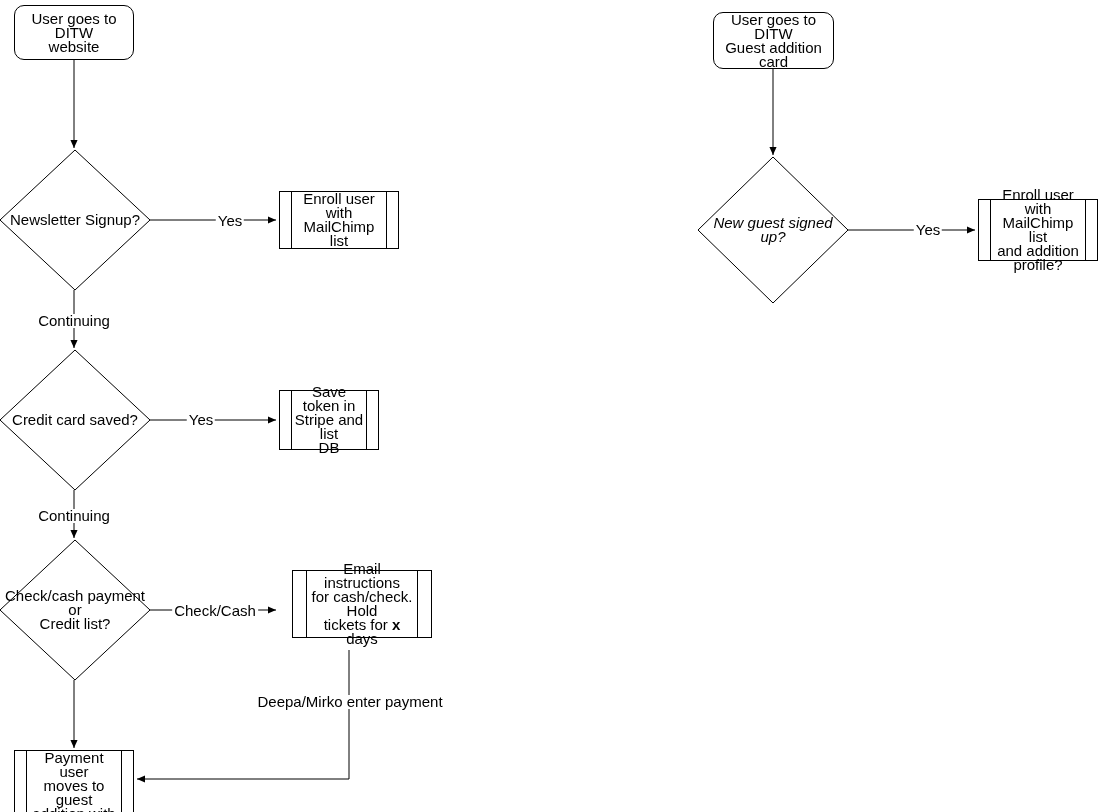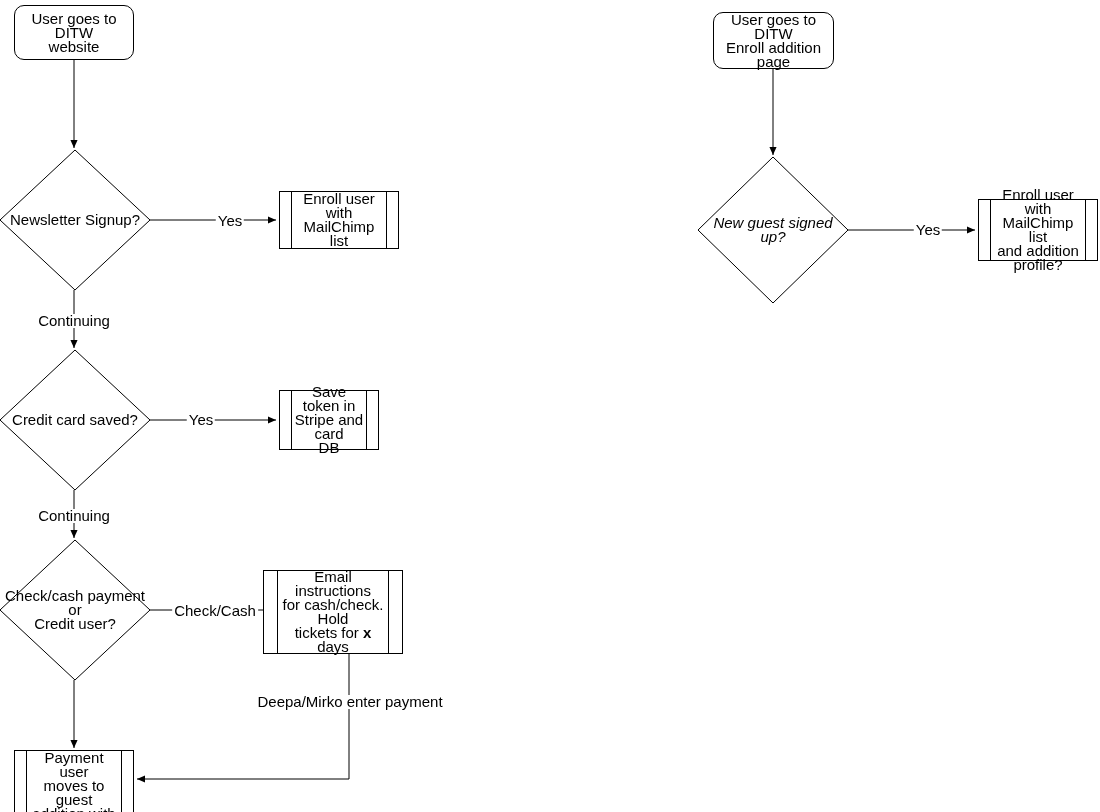--- a/index.html
+++ b/index.html
@@ -129,38 +129,38 @@
     <div>Credit card saved?</div>
   </div>
 
   <div class="edge-label" style="left:201px; top:420px;">Yes</div>
 
   <div class="node process" style="left:279px; top:390px; width:100px; height:60px;">
     <div class="bar-left"></div>
     <div class="bar-right"></div>
     <div class="label">
       <div>Save token in</div>
-      <div>Stripe and card</div>
+      <div>Stripe and list</div>
       <div>DB</div>
     </div>
   </div>
 
   <div class="edge-label" style="left:74px; top:516px;">Continuing</div>
 
   <div class="diamond-label" style="left:0px; top:582px; width:150px; height:56px;justify-content:center;">
     <div>
       <div>Check/cash payment</div>
       <div>or</div>
-      <div>Credit user?</div>
+      <div>Credit list?</div>
     </div>
   </div>
 
   <div class="edge-label" style="left:215px; top:611px;">Check/Cash</div>
 
-  <div class="node process wide" style="left:263px; top:570px; width:140px; height:84px;">
+  <div class="node process wide" style="left:292px; top:570px; width:140px; height:68px;">
     <div class="bar-left"></div>
     <div class="bar-right"></div>
     <div class="label">
       <div>Email instructions</div>
       <div>for cash/check. Hold</div>
       <div><span>tickets for </span><span class="bold">x</span><span> days</span></div>
     </div>
   </div>
 
   <div class="edge-label" style="left:350px; top:702px;">Deepa/Mirko enter payment</div>
@@ -171,21 +171,21 @@
     <div class="label">
       <div>Payment user</div>
       <div>moves to guest</div>
       <div>addition with</div>
     </div>
   </div>
 
   <div class="node terminal" style="left:713px; top:12px; width:121px; height:57px;">
     <div>
       <div>User goes to DITW</div>
-      <div>Enroll addition page</div>
+      <div>Guest addition card</div>
     </div>
   </div>
 
   <div class="diamond-label" style="left:700px; top:202px; width:146px; height:56px;font-style:italic;">
     <div>New guest signed up?</div>
   </div>
 
   <div class="edge-label" style="left:928px; top:230px;">Yes</div>
 
   <div class="node process" style="left:978px; top:199px; width:120px; height:62px;">

